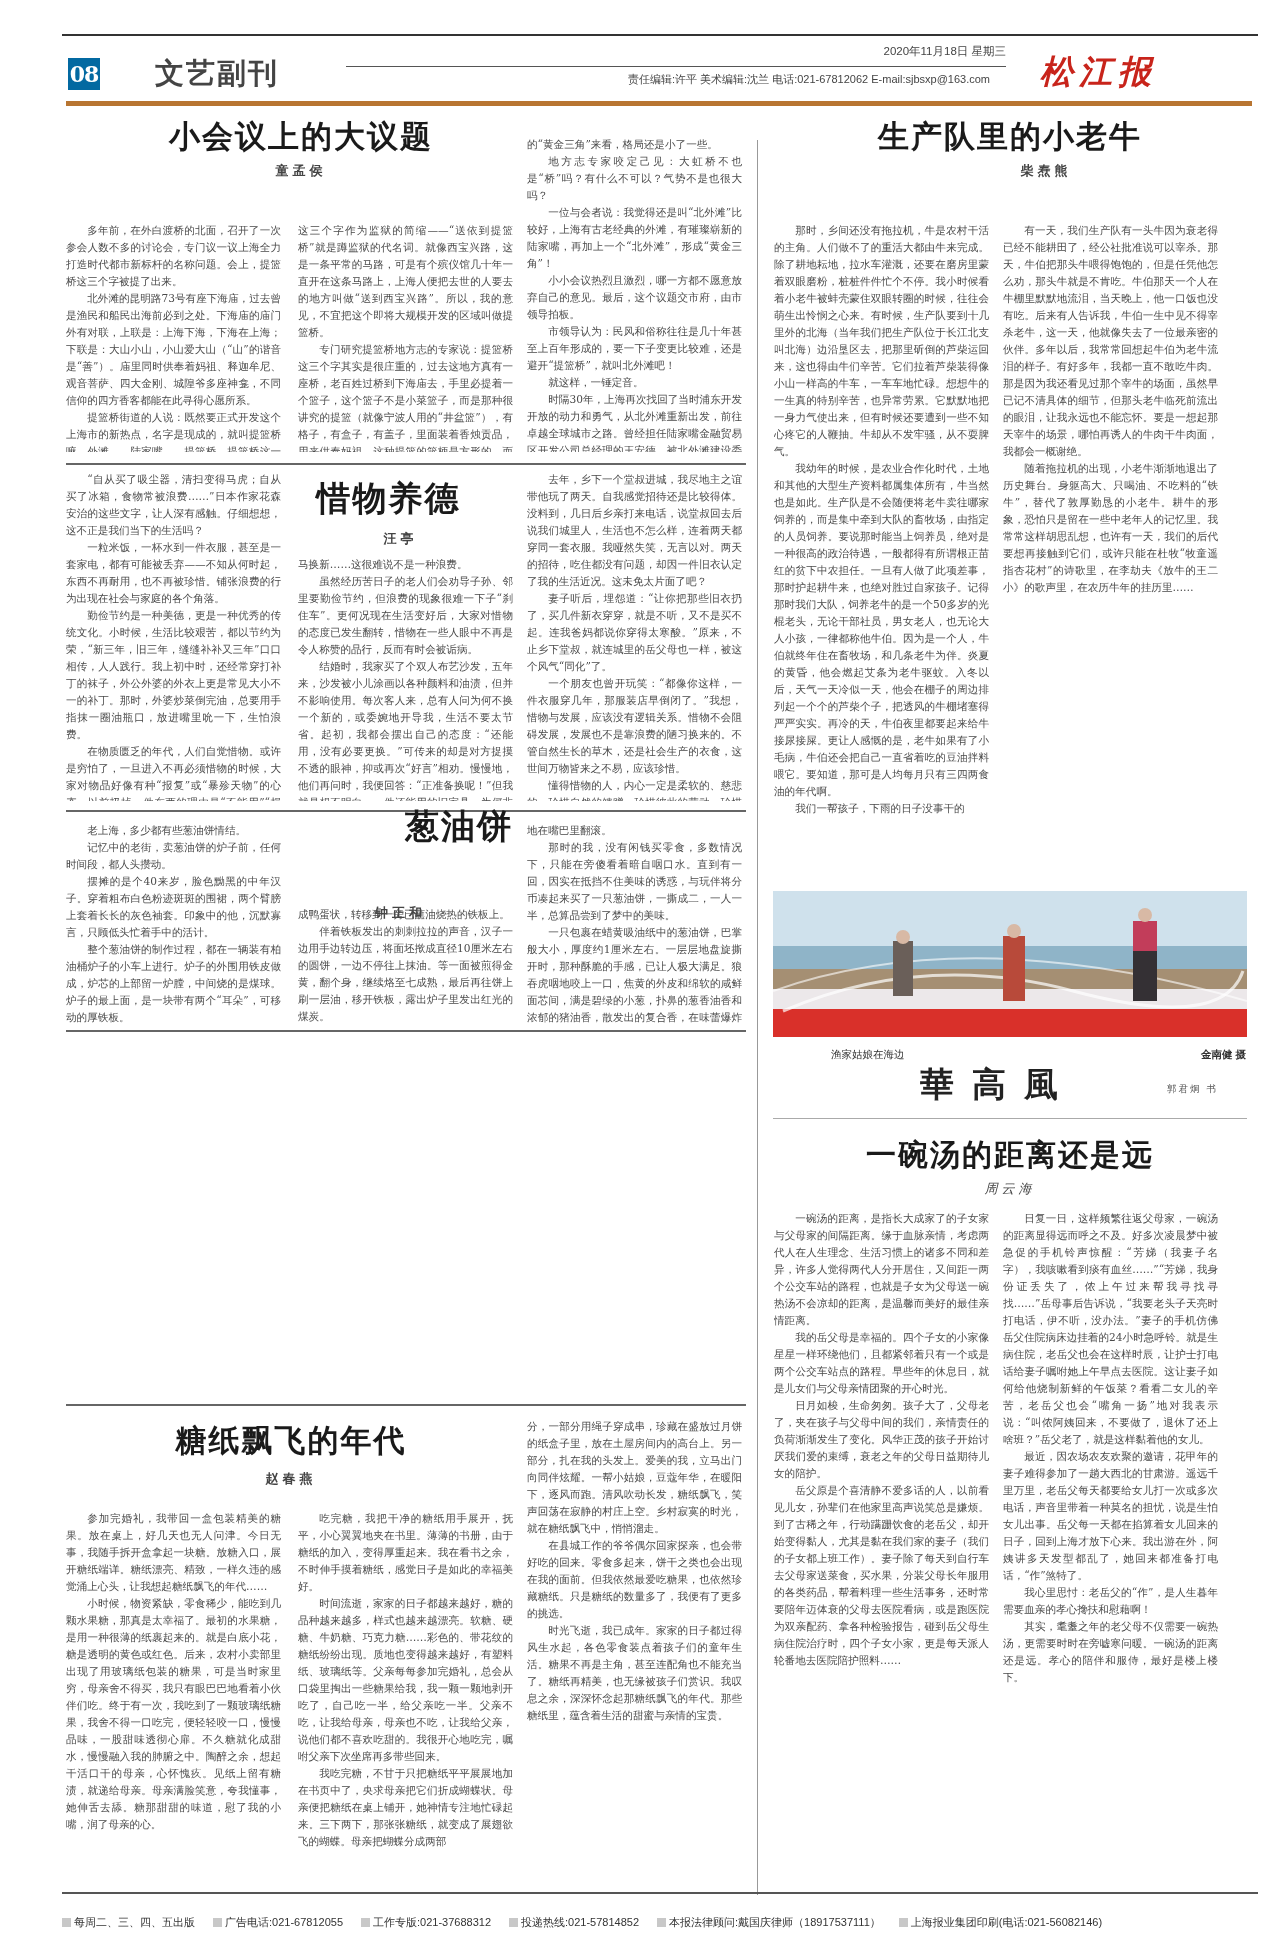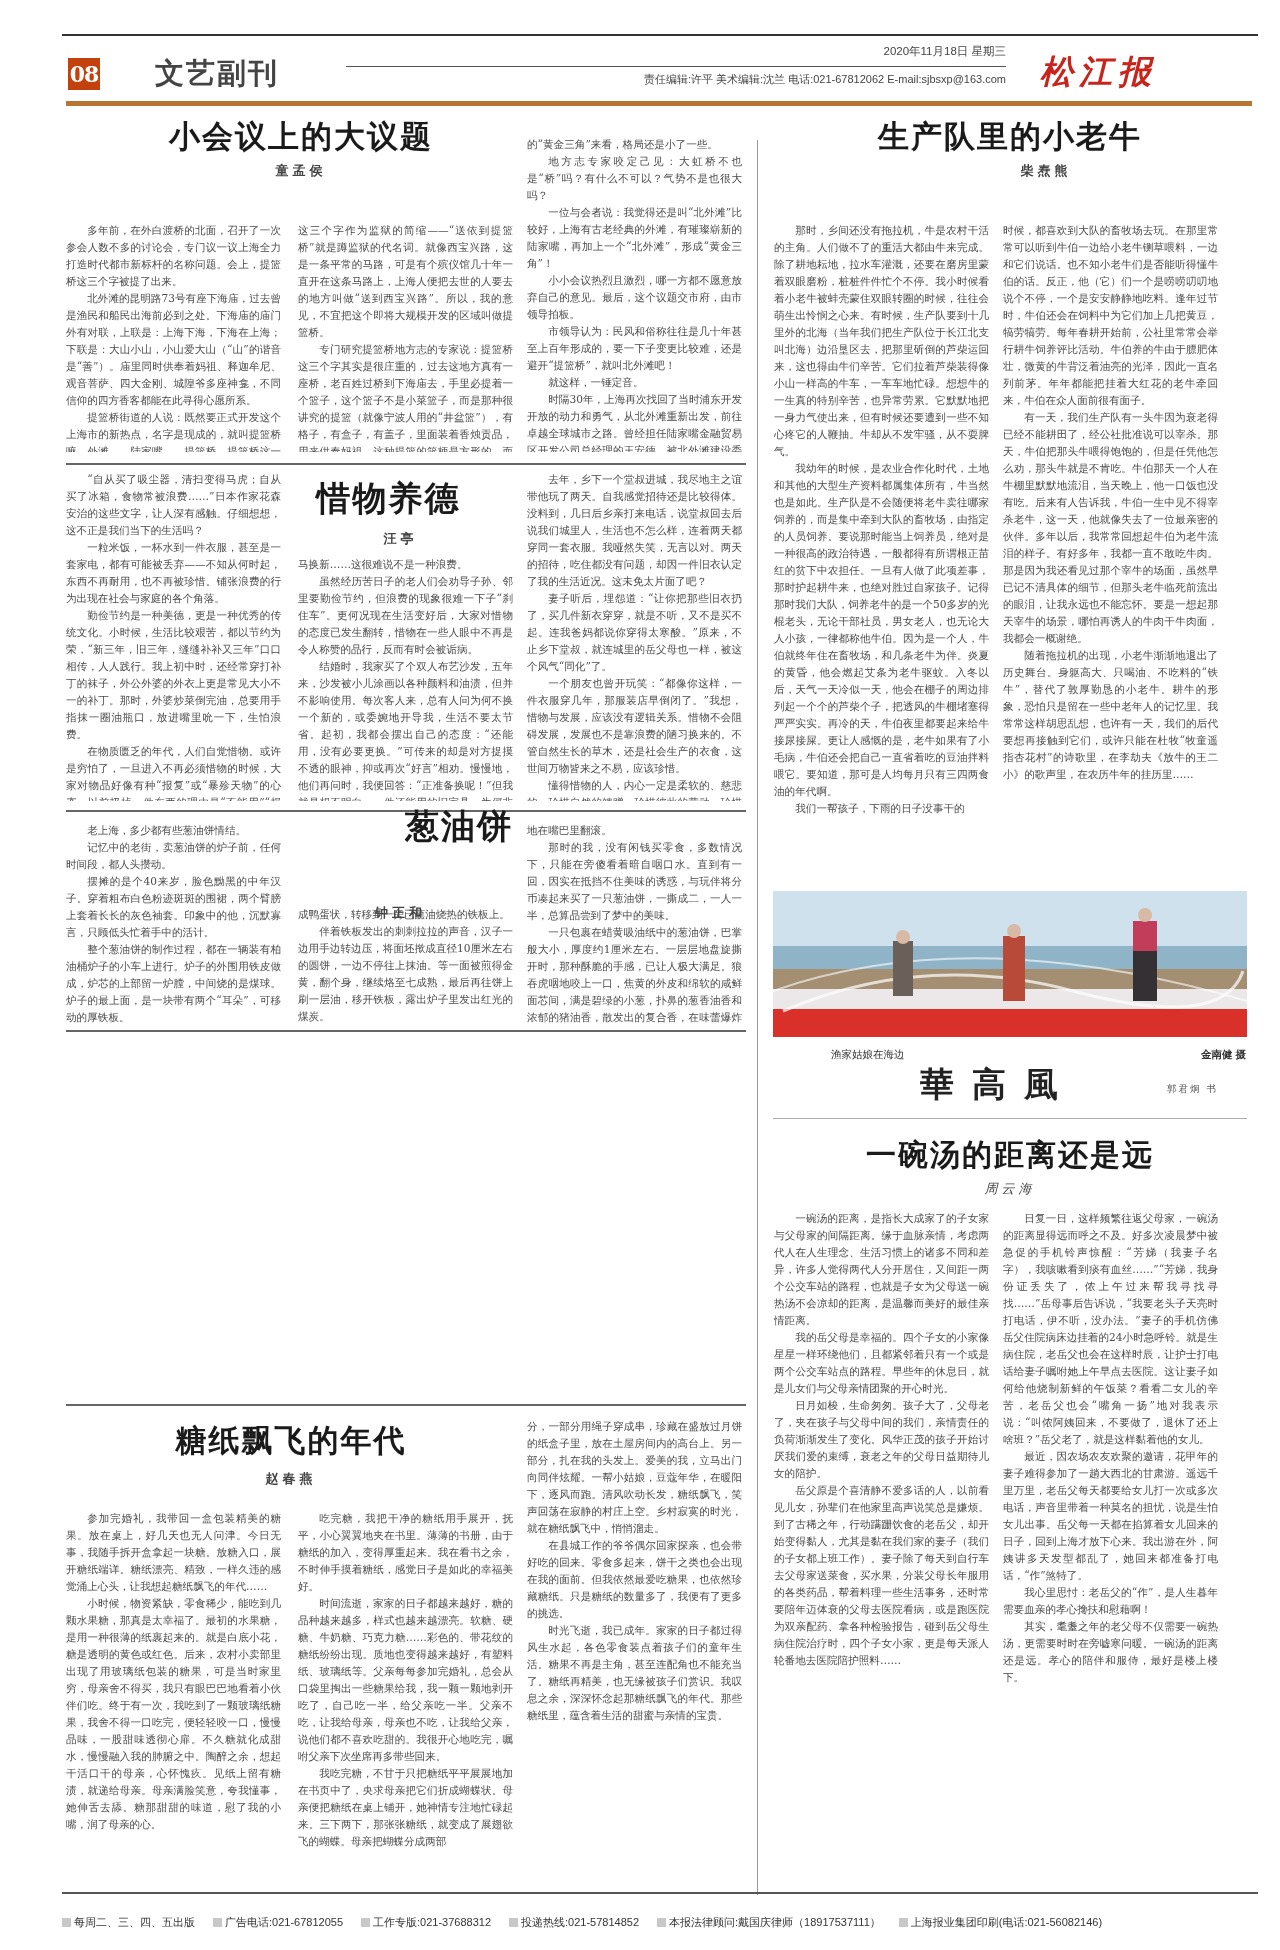--- a/index.html
+++ b/index.html
@@ -3,26 +3,26 @@
 <meta charset="utf-8">
 <style>
   * { box-sizing: border-box; margin: 0; padding: 0; }
   html, body { width: 1280px; height: 1950px; background: #ffffff; overflow: hidden; }
   body { position: relative; font-family: "DejaVu Serif", "Liberation Serif", serif; color: #333; }
 
   .abs { position: absolute; }
 
   
   .top-rule { left: 62px; top: 34px; width: 1196px; height: 2px; background: #333; }
-  .page-num { left: 68px; top: 58px; width: 32px; height: 32px; background: #c2410c; color: #fff;
+  .page-num { left: 68px; top: 58px; width: 32px; height: 32px; background: #0369a1; color: #fff;
     font-family: "DejaVu Serif", serif; font-size: 22px; font-weight: bold; line-height: 32px; text-align: center; letter-spacing: -1px; }
   .section-title { left: 108px; top: 54px; font-size: 29px; font-weight: bold; color: #444; letter-spacing: 2px; font-family: "DejaVu Serif", serif; margin-left: 47px; }
   .hdr-rule { left: 346px; top: 66px; width: 660px; height: 1px; background: #555; }
   .date-line { left: 800px; top: 44px; width: 206px; text-align: right; font-family: "Liberation Sans", sans-serif; font-size: 11.5px; color: #444; }
-  .editor-line { left: 420px; top: 72px; width: 586px; text-align: right; font-family: "Liberation Sans", sans-serif; font-size: 11px; color: #444; white-space: nowrap; }
+  .editor-line { left: 404px; top: 72px; width: 586px; text-align: right; font-family: "Liberation Sans", sans-serif; font-size: 11px; color: #444; white-space: nowrap; }
   .logo { left: 1040px; top: 50px; font-family: "DejaVu Serif", serif; font-size: 33px; font-weight: bold; color: #c8241b; font-style: italic; letter-spacing: 6px; }
 
   .accent-bar { left: 66px; top: 101px; width: 1186px; height: 5px; background: #b87531; }
 
   
   .title { font-family: "DejaVu Serif", serif; font-weight: bold; color: #1a1a1a; text-align: center; letter-spacing: 2px; }
   .author { font-family: "DejaVu Serif", serif; font-size: 13px; color: #444; text-align: center; letter-spacing: 4px; font-weight: bold; }
   .col { font-family: "DejaVu Serif", serif; font-size: 10.6px; line-height: 17px; color: #4a4a4a; text-align: justify; overflow: hidden; }
   .col p { text-indent: 2em; }
   .col p.noindent { text-indent: 0; }
@@ -87,21 +87,20 @@
 
 <section>
   <div class="abs title" style="left:770px;top:116px;width:480px;font-size:31px;">生产队里的小老牛</div>
   <div class="abs author" style="left:806px;top:162px;width:480px;">柴焘熊</div>
   <div class="abs col" style="left:774px;top:222px;width:215px;height:640px;">
     <p>那时，乡间还没有拖拉机，牛是农村干活的主角。人们做不了的重活大都由牛来完成。除了耕地耘地，拉水车灌溉，还要在磨房里蒙着双眼磨粉，桩桩件件忙个不停。我小时候看着小老牛被蚌壳蒙住双眼转圈的时候，往往会萌生出怜悯之心来。有时候，生产队要到十几里外的北海（当年我们把生产队位于长江北支叫北海）边沿垦区去，把那里斫倒的芦柴运回来，这也得由牛们辛苦。它们拉着芦柴装得像小山一样高的牛车，一车车地忙碌。想想牛的一生真的特别辛苦，也异常劳累。它默默地把一身力气使出来，但有时候还要遭到一些不知心疼它的人鞭抽。牛却从不发牢骚，从不耍脾气。</p>
     <p>我幼年的时候，是农业合作化时代，土地和其他的大型生产资料都属集体所有，牛当然也是如此。生产队是不会随便将老牛卖往哪家饲养的，而是集中牵到大队的畜牧场，由指定的人员饲养。要说那时能当上饲养员，绝对是一种很高的政治待遇，一般都得有所谓根正苗红的贫下中农担任。一旦有人做了此项差事，那时护起耕牛来，也绝对胜过自家孩子。记得那时我们大队，饲养老牛的是一个50多岁的光棍老头，无论干部社员，男女老人，也无论大人小孩，一律都称他牛伯。因为是一个人，牛伯就终年住在畜牧场，和几条老牛为伴。炎夏的黄昏，他会燃起艾条为老牛驱蚊。入冬以后，天气一天冷似一天，他会在棚子的周边排列起一个个的芦柴个子，把透风的牛棚堵塞得严严实实。再冷的天，牛伯夜里都要起来给牛接尿接屎。更让人感慨的是，老牛如果有了小毛病，牛伯还会把自己一直省着吃的豆油拌料喂它。要知道，那可是人均每月只有三四两食油的年代啊。</p>
     <p>我们一帮孩子，下雨的日子没事干的</p>
   </div>
   <div class="abs col" style="left:1003px;top:222px;width:215px;height:640px;">
-    <p class="noindent">时候，都喜欢到大队的畜牧场去玩。在那里常常可以听到牛伯一边给小老牛铡草喂料，一边和它们说话。也不知小老牛们是否能听得懂牛伯的话。反正，他（它）们一个是唠唠叨叨地说个不停，一个是安安静静地吃料。逢年过节时，牛伯还会在饲料中为它们加上几把黄豆，犒劳犒劳。每年春耕开始前，公社里常常会举行耕牛饲养评比活动。牛伯养的牛由于膘肥体壮，微黄的牛背泛着油亮的光泽，因此一直名列前茅。年年都能把挂着大红花的老牛牵回来，牛伯在众人面前很有面子。</p>
     <p>有一天，我们生产队有一头牛因为衰老得已经不能耕田了，经公社批准说可以宰杀。那天，牛伯把那头牛喂得饱饱的，但是任凭他怎么劝，那头牛就是不肯吃。牛伯那天一个人在牛棚里默默地流泪，当天晚上，他一口饭也没有吃。后来有人告诉我，牛伯一生中见不得宰杀老牛，这一天，他就像失去了一位最亲密的伙伴。多年以后，我常常回想起牛伯为老牛流泪的样子。有好多年，我都一直不敢吃牛肉。那是因为我还看见过那个宰牛的场面，虽然早已记不清具体的细节，但那头老牛临死前流出的眼泪，让我永远也不能忘怀。要是一想起那天宰牛的场景，哪怕再诱人的牛肉干牛肉面，我都会一概谢绝。</p>
     <p>随着拖拉机的出现，小老牛渐渐地退出了历史舞台。身躯高大、只喝油、不吃料的“铁牛”，替代了敦厚勤恳的小老牛。耕牛的形象，恐怕只是留在一些中老年人的记忆里。我常常这样胡思乱想，也许有一天，我们的后代要想再接触到它们，或许只能在杜牧“牧童遥指杏花村”的诗歌里，在李劫夫《放牛的王二小》的歌声里，在农历牛年的挂历里……</p>
   </div>
 </section>
 
 <section>
   <div class="abs col" style="left:66px;top:471px;width:215px;height:330px;">
     <p>“自从买了吸尘器，清扫变得马虎；自从买了冰箱，食物常被浪费……”日本作家花森安治的这些文字，让人深有感触。仔细想想，这不正是我们当下的生活吗？</p>
     <p>一粒米饭，一杯水到一件衣服，甚至是一套家电，都有可能被丢弃——不知从何时起，东西不再耐用，也不再被珍惜。铺张浪费的行为出现在社会与家庭的各个角落。</p>
     <p>勤俭节约是一种美德，更是一种优秀的传统文化。小时候，生活比较艰苦，都以节约为荣，“新三年，旧三年，缝缝补补又三年”口口相传，人人践行。我上初中时，还经常穿打补丁的袜子，外公外婆的外衣上更是常见大小不一的补丁。那时，外婆炒菜倒完油，总要用手指抹一圈油瓶口，放进嘴里吮一下，生怕浪费。</p>

